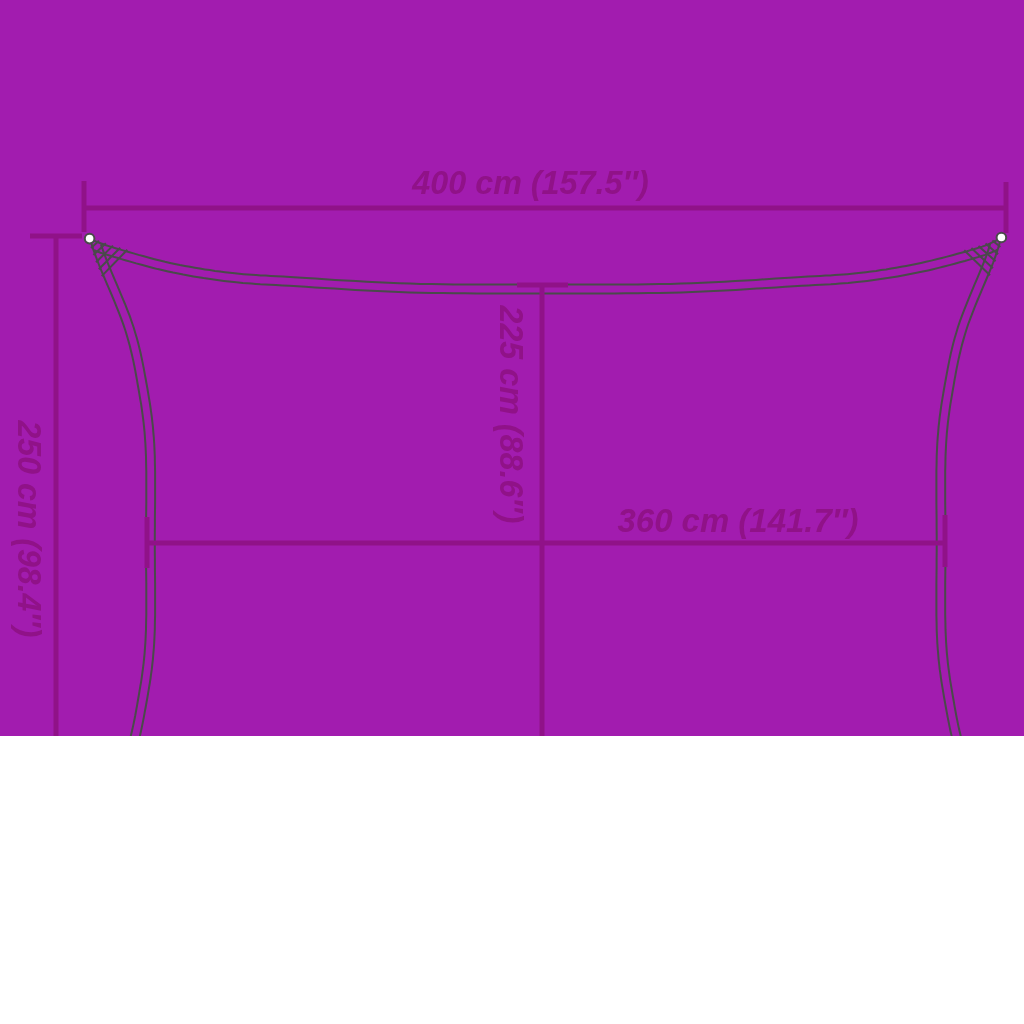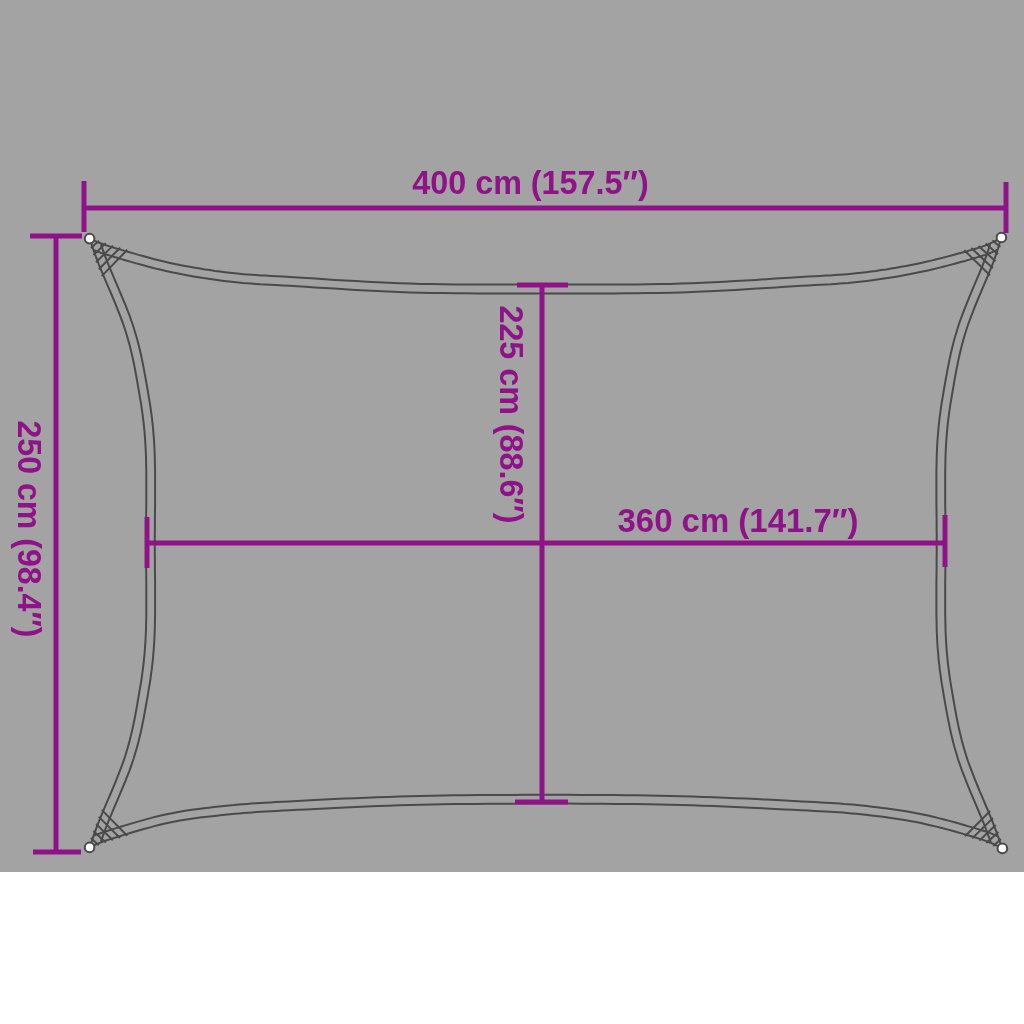--- a/index.html
+++ b/index.html
@@ -1,16 +1,16 @@
 <!DOCTYPE html>
 <html><head>
 <meta charset="utf-8">
 <style>
   html,body{margin:0;padding:0;background:#ffffff;}
-  .wrap{width:1024px;height:872px;position:relative;background:#a3a3a3;}
+  .wrap{width:1024px;height:736px;position:relative;background:#a21caf;font-style:italic;}
   svg{display:block;}
   text{font-family:"Liberation Sans",sans-serif;font-weight:bold;fill:#901288;}
 </style>
 </head>
 <body>
 <div class="wrap">
 <svg width="1024" height="1024" viewBox="0 0 1024 1024">
 
   <g fill="none" stroke="#4a4a4a" stroke-width="2">
 

